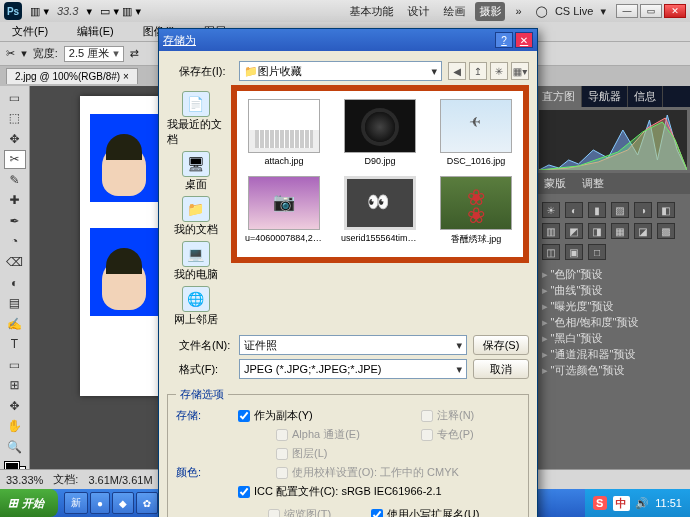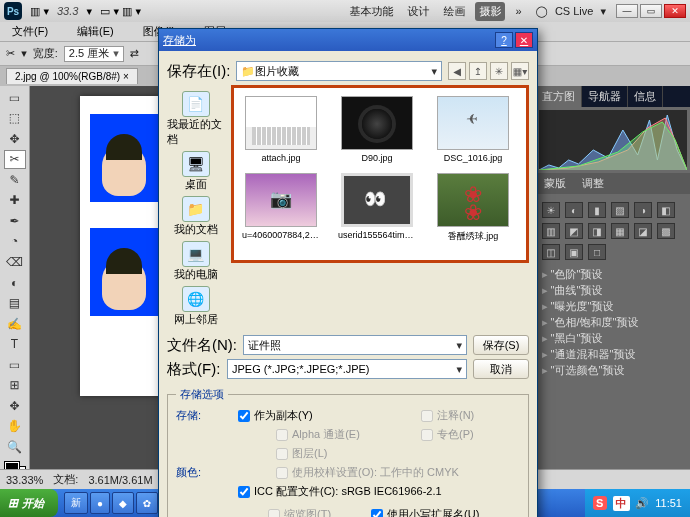--- a/index.html
+++ b/index.html
@@ -60,30 +60,30 @@
 .middle-tabs span { padding:3px 8px; }
 
 
 .dialog { position:absolute; left:158px; top:28px; width:380px; background:#ece9d8; border:1px solid #003c74; box-shadow:3px 3px 10px rgba(0,0,0,.5); z-index:50; }
 .dlg-title { height:22px; background:linear-gradient(#3b77d8,#2a5bc0); color:#fff; display:flex; align-items:center; padding:0 4px; font-size:12px;text-decoration:underline;}
 .dlg-title .tbtns { margin-left:auto; display:flex; gap:2px;}
 .dlg-title .tbtns div { width:18px; height:16px; background:#4f86e6; border:1px solid #1a3f8c; display:flex;align-items:center;justify-content:center; font-size:10px; color:#fff;}
 .dlg-title .tbtns .x { background:#e35; }
 .dlg-body { padding:6px 8px 10px; color:#000; }
 .row { display:flex; align-items:center; gap:6px; margin:4px 0; }
-.row label { font-size:15px; min-width:54px; }
+.row label { font-size:11px; min-width:54px;margin-left:12px; }
 .combo { flex:1; background:#fff; border:1px solid #7f9db9; height:20px; display:flex; align-items:center; padding:0 4px; font-size:11px;}
 .combo::after { content:"▾"; margin-left:auto; color:#333; }
 .toolbar-icons { display:flex; gap:3px; }
 .toolbar-icons div { width:18px; height:18px; border:1px solid #aca899; background:#f5f3ea; display:flex;align-items:center;justify-content:center; font-size:10px; color:#555;}
 .places-files { display:flex; gap:6px; }
 .places { width:58px; display:flex; flex-direction:column; align-items:center; gap:4px; padding-top:6px; }
 .places .p { display:flex; flex-direction:column; align-items:center; font-size:10px; color:#000; }
 .places .p .ico { width:28px; height:26px; border:1px solid #8a8; background:#def; border-radius:3px; display:flex;align-items:center;justify-content:center; font-size:14px;}
-.files { flex:1; background:#fff; border:3px solid #c2410c; height:178px; padding:8px; display:flex; flex-wrap:wrap; align-content:flex-start; gap:10px 18px; overflow:hidden;}
+.files { flex:1; background:#fff; border:6px solid #c2410c; height:178px; padding:8px; display:flex; flex-wrap:wrap; align-content:flex-start; gap:10px 18px; overflow:hidden;}
 .thumb { width:78px; display:flex; flex-direction:column; align-items:center; gap:3px; }
 .thumb .img { width:72px; height:54px; border:1px solid #aaa; background:#ccc; display:flex; align-items:center; justify-content:center; font-size:9px; color:#555; overflow:hidden;}
 .thumb .cap { font-size:9px; text-align:center; width:78px; white-space:nowrap; overflow:hidden; text-overflow:ellipsis;}
 .thumb .keyboard { background:linear-gradient(#fff 0 58%, #eee 58% 100%); position:relative;}
 .thumb .keyboard::after{ content:""; position:absolute; bottom:4px; left:6px; right:6px; height:18px; background:repeating-linear-gradient(90deg,#ccc 0 4px,#fff 4px 5px);}
 .thumb .camera { background:#111; position:relative;}
 .thumb .camera::after{content:""; position:absolute; width:30px; height:30px; border-radius:50%; background:radial-gradient(#444,#000); left:20px; top:12px; box-shadow:0 0 0 4px #2a2a2a;}
 .thumb .bird { background:linear-gradient(#cfe5f5,#e8f1f8); position:relative;}
 .thumb .bird::after{content:"✈"; position:absolute; left:28px; top:14px; color:#555; font-size:14px; transform:scaleX(-1);}
 .thumb .photog { background:linear-gradient(#a6b 0,#ecd 100%); position:relative;}

